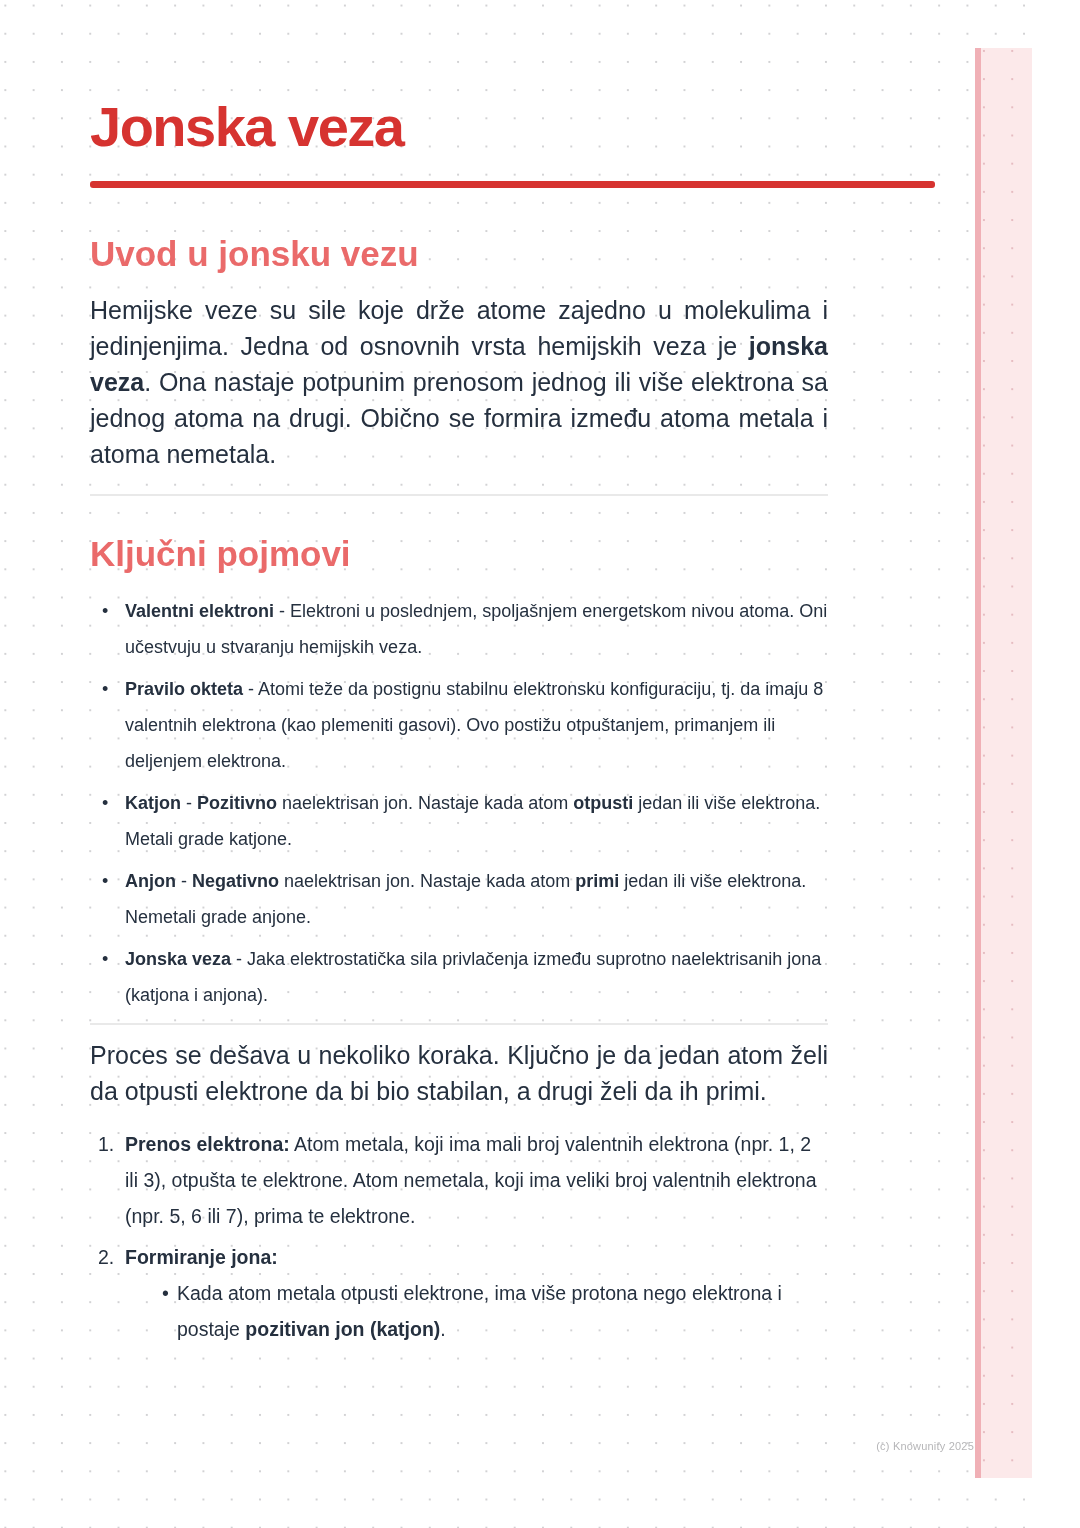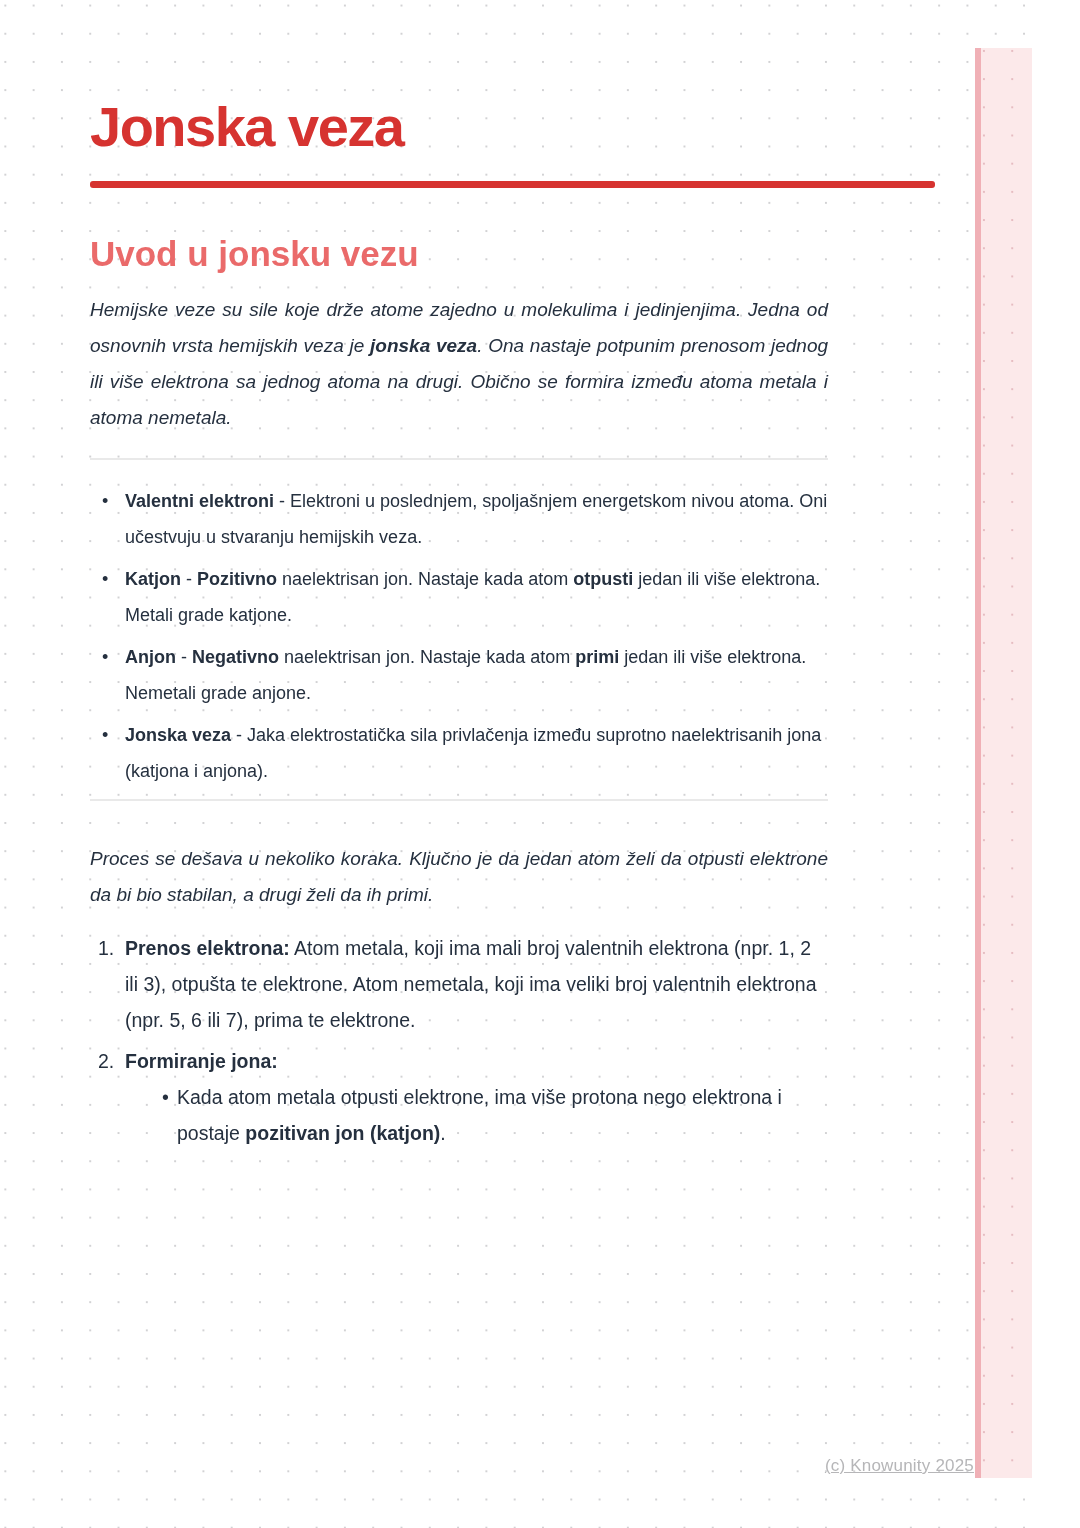--- a/index.html
+++ b/index.html
@@ -26,64 +26,66 @@
   h1{
     margin:98px 0 0;
     font-size:56px;line-height:58px;font-weight:700;
     color:#d63330;letter-spacing:-1.5px;
   }
   .rule{margin-top:25px;width:845px;height:7px;background:#d63330;border-radius:3px;}
   h2{font-size:35px;line-height:32px;font-weight:700;color:#ea6a6a;margin:0;}
   .h2-intro{margin-top:50px;}
   .h2-key{margin-top:42px;}
   .h2-formation{margin-top:40px;}
-  p{margin:0;font-size:19px;line-height:36px;font-style:italic;}
+  p{margin:0;font-size:25px;line-height:36px;}
   .p-intro{margin-top:22px;text-align:justify;}
-  .p-formation{margin-top:40px;text-align:justify;}
+  .p-formation{margin-top:12px;text-align:justify;}
   .divider{height:2px;background:#e9e9e9;width:738px;}
   .divider-1{margin-top:22px;}
   .divider-2{margin-top:10px;}
   ul.terms{list-style:none;margin:23px 0 0;padding:0;}
   ul.terms > li{
     position:relative;padding-left:35px;
     font-size:18px;line-height:36px;margin-bottom:6px;
   }
   ul.terms > li::before{content:"\2022";position:absolute;left:12px;color:#25303f;}
   ol.steps{list-style:none;margin:17px 0 0;padding:0;}
   ol.steps > li{
     position:relative;padding-left:35px;
     font-size:19.5px;line-height:36px;margin-bottom:5px;
   }
   .num{position:absolute;left:8px;}
   ul.sub{list-style:none;margin:0;padding:0;}
   ul.sub > li{position:relative;padding-left:52px;line-height:36px;}
   ul.sub > li::before{content:"\2022";position:absolute;left:37px;color:#25303f;}
   b{font-weight:700;}
   .footer{
-    position:absolute;right:68px;bottom:52px;
-    font-size:17px;color:#b6b6b8;z-index:2;letter-spacing:0.2px;text-decoration:underline;
+    position:absolute;right:68px;bottom:76px;
+    font-size:11px;color:#b6b6b8;z-index:2;letter-spacing:0.2px;
   }
 </style>
 </head>
 <body>
 
 <div class="page">
   <div class="stripe"></div>
 
   <div class="content">
     <h1>Jonska veza</h1>
     <div class="rule"></div>
 
     <h2 class="h2-intro">Uvod u jonsku vezu</h2>
     <p class="p-intro">Hemijske veze su sile koje drže atome zajedno u molekulima i jedinjenjima. Jedna od osnovnih vrsta hemijskih veza je <b>jonska veza</b>. Ona nastaje potpunim prenosom jednog ili više elektrona sa jednog atoma na drugi. Obično se formira između atoma metala i atoma nemetala.</p>
 
     <div class="divider divider-1"></div>
 
+    <h2 class="h2-key">Ključni pojmovi</h2>
     <ul class="terms">
       <li><b>Valentni elektroni</b> - Elektroni u poslednjem, spoljašnjem energetskom nivou atoma. Oni učestvuju u stvaranju hemijskih veza.</li>
+      <li><b>Pravilo okteta</b> - Atomi teže da postignu stabilnu elektronsku konfiguraciju, tj. da imaju 8 valentnih elektrona (kao plemeniti gasovi). Ovo postižu otpuštanjem, primanjem ili deljenjem elektrona.</li>
       <li><b>Katjon</b> - <b>Pozitivno</b> naelektrisan jon. Nastaje kada atom <b>otpusti</b> jedan ili više elektrona. Metali grade katjone.</li>
       <li><b>Anjon</b> - <b>Negativno</b> naelektrisan jon. Nastaje kada atom <b>primi</b> jedan ili više elektrona. Nemetali grade anjone.</li>
       <li><b>Jonska veza</b> - Jaka elektrostatička sila privlačenja između suprotno naelektrisanih jona (katjona i anjona).</li>
     </ul>
 
     <div class="divider divider-2"></div>
 
     <p class="p-formation">Proces se dešava u nekoliko koraka. Ključno je da jedan atom želi da otpusti elektrone da bi bio stabilan, a drugi želi da ih primi.</p>
 
     <ol class="steps">

